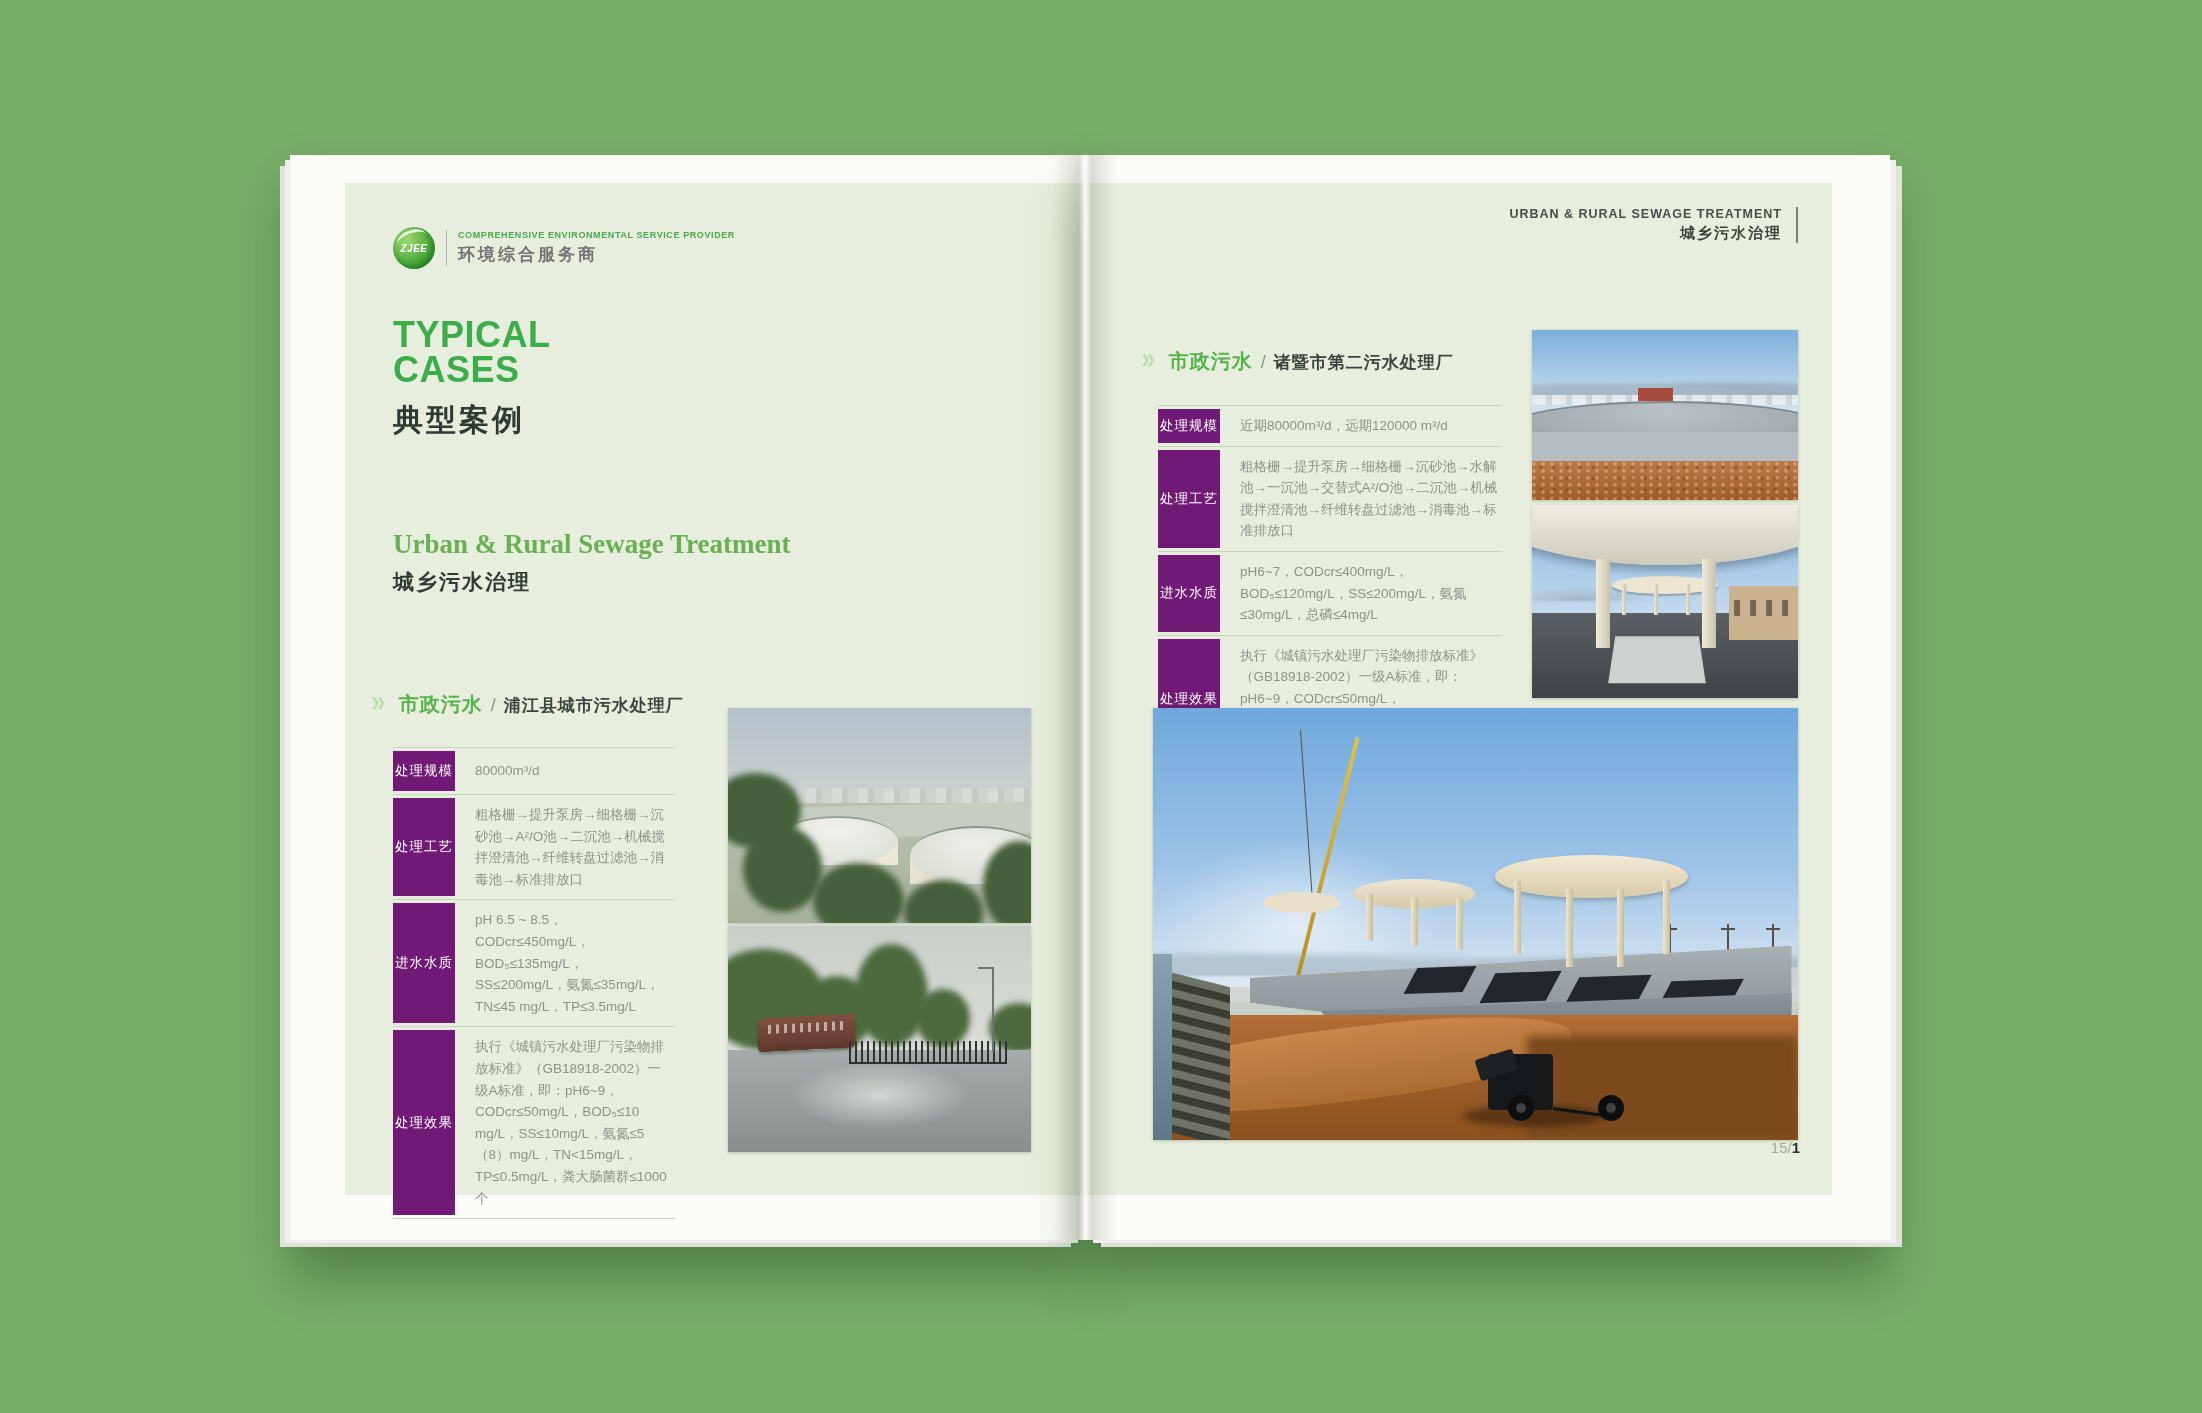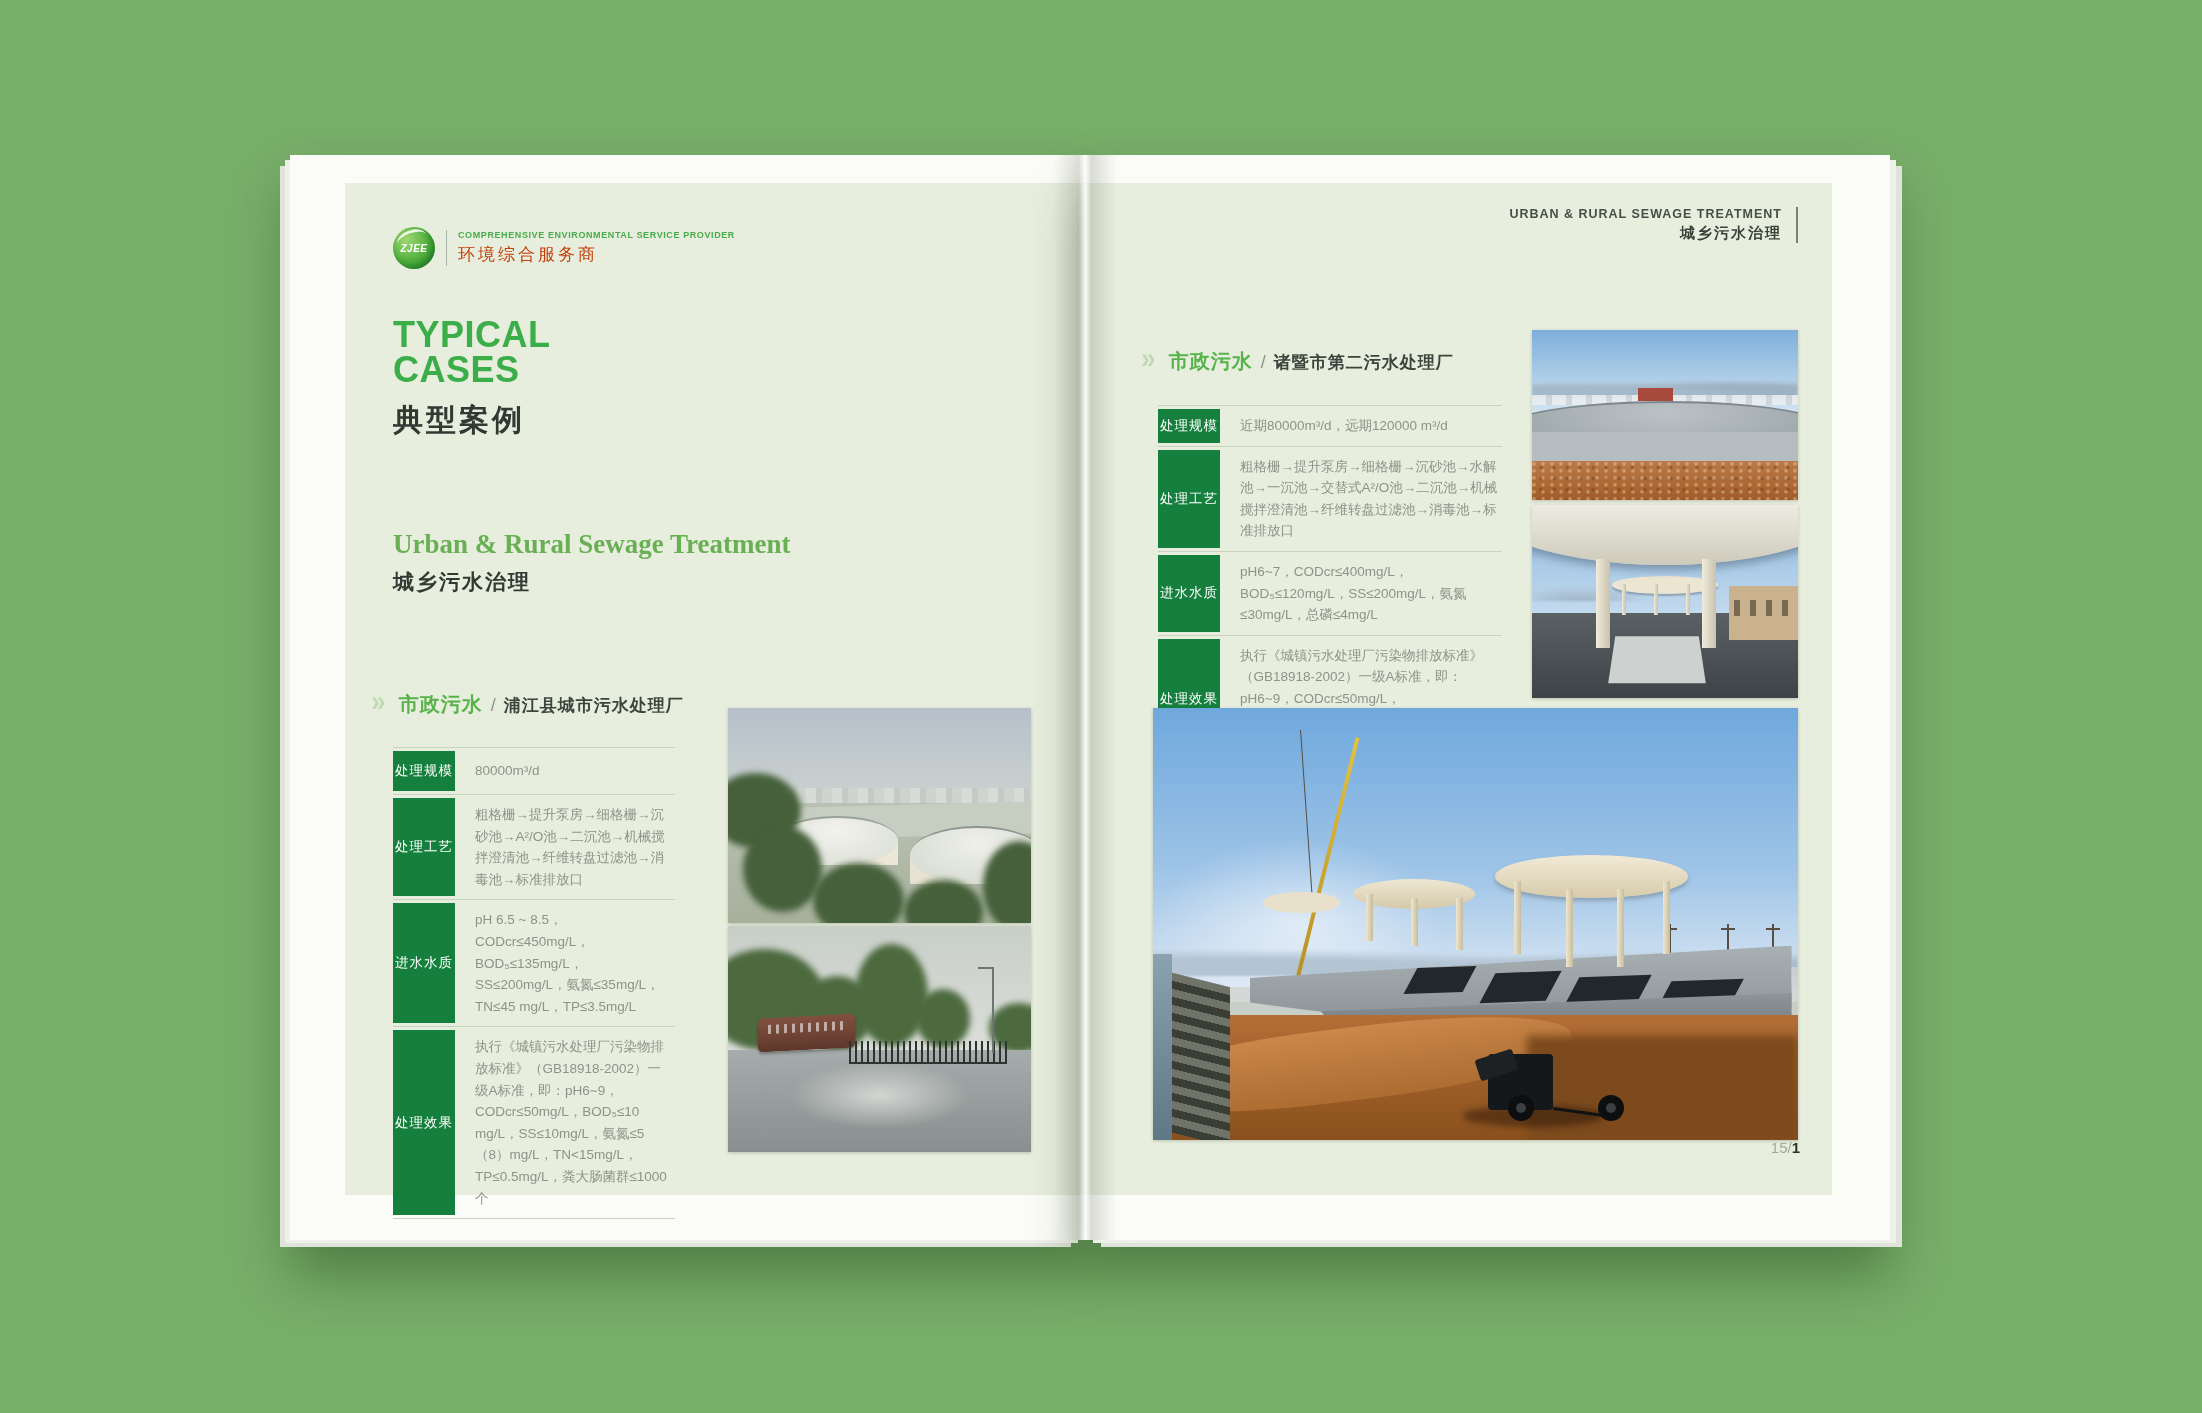--- a/index.html
+++ b/index.html
@@ -14,42 +14,42 @@
   .panel-right{left:0;top:28px;right:58px;bottom:45px;}
   .gutter{position:absolute;left:763px;top:0;width:64px;height:1085px;z-index:6;pointer-events:none;
     background:linear-gradient(to right,rgba(80,90,75,0) 0%,rgba(80,90,75,.16) 40%,rgba(255,255,255,.85) 50%,rgba(80,90,75,.20) 60%,rgba(80,90,75,0) 100%);}
   
   .logo{position:absolute;left:103px;top:72px;display:flex;align-items:center;z-index:2;}
   .logo-mark{width:42px;height:42px;border-radius:50%;background:radial-gradient(circle at 32% 30%,#9ed873 0%,#4fae3c 55%,#1f8f36 100%);position:relative;display:flex;align-items:center;justify-content:center;box-shadow:inset -3px -3px 6px rgba(0,60,0,.35);}
   .logo-mark::after{content:"";position:absolute;left:4px;top:3px;width:30px;height:16px;border-radius:50% 50% 0 0;border-top:3px solid rgba(255,255,255,.85);transform:rotate(-18deg);}
   .logo-mono{color:#fff;font-size:10px;font-style:italic;font-weight:700;letter-spacing:.5px;}
   .logo-div{width:1px;height:36px;background:#a9b4a6;margin:0 11px;}
   .logo-en{font-size:9px;color:#48ab4b;letter-spacing:.6px;font-weight:700;}
-  .logo-zh{font-size:17px;color:#c2410c;font-weight:400;letter-spacing:3px;margin-top:3px;}
+  .logo-zh{font-size:17px;color:#737373;font-weight:700;letter-spacing:3px;margin-top:3px;}
   
   .title-block{position:absolute;left:103px;top:162px;z-index:2;}
   .title-en{font-size:36px;line-height:.98;font-weight:800;color:#3bae49;letter-spacing:.5px;}
   .title-zh{font-size:30px;font-weight:700;color:#2f3a33;letter-spacing:3px;margin-top:12px;}
   .subtitle{position:absolute;left:103px;top:374px;z-index:2;}
   .sub-en{font-family:"Liberation Serif",serif;font-size:27px;font-weight:700;color:#69b055;}
   .sub-zh{font-size:21px;font-weight:700;color:#2f3a33;letter-spacing:2px;margin-top:8px;}
   
   .sec-head{position:absolute;display:flex;align-items:baseline;z-index:2;}
   .chev{font-size:30px;line-height:.8;font-weight:700;color:#bedbb2;margin-right:12px;transform:scaleX(.85);}
   .cat{font-size:20px;font-weight:700;color:#55b34a;letter-spacing:1px;}
   .slash{font-size:18px;color:#8b958c;margin:0 8px;}
   .plant{font-size:17px;font-weight:700;color:#3a453d;letter-spacing:1px;font-family:Liberation Serif, serif;}
   .sec-left{left:80px;top:534px;}
   .sec-right{left:55px;top:191px;}
   
   .ctable{position:absolute;border-top:1px solid #c8d3bf;z-index:2;}
   .ctable-left{left:103px;top:592px;width:282px;}
   .ctable-right{left:73px;top:250px;width:344px;}
   .crow{display:flex;align-items:stretch;border-bottom:1px solid #c8d3bf;}
-  .clabel{width:62px;flex:0 0 62px;margin:3px 0;background:#15803d;color:#fff;font-size:13.5px;letter-spacing:1px;display:flex;align-items:center;justify-content:center;text-align:center;}
+  .clabel{width:62px;flex:0 0 62px;margin:3px 0;background:#701a75;color:#fff;font-size:13.5px;letter-spacing:1px;display:flex;align-items:center;justify-content:center;text-align:center;}
   .cval{flex:1;padding:9px 2px 9px 20px;font-size:13.5px;line-height:1.6;color:#8e938a;align-self:center;}
   .ctable-left .crow:nth-child(1){min-height:46px;}
   .ctable-left .crow:nth-child(2){min-height:64px;}
   .ctable-left .crow:nth-child(3){min-height:106px;}
   .ctable-left .crow:nth-child(4){min-height:172px;}
   .ctable-right .crow:nth-child(1){min-height:34px;}
   .ctable-right .crow:nth-child(2){min-height:72px;}
   .ctable-right .crow:nth-child(3){min-height:64px;}
   .ctable-right .crow:nth-child(4){min-height:92px;}
   

